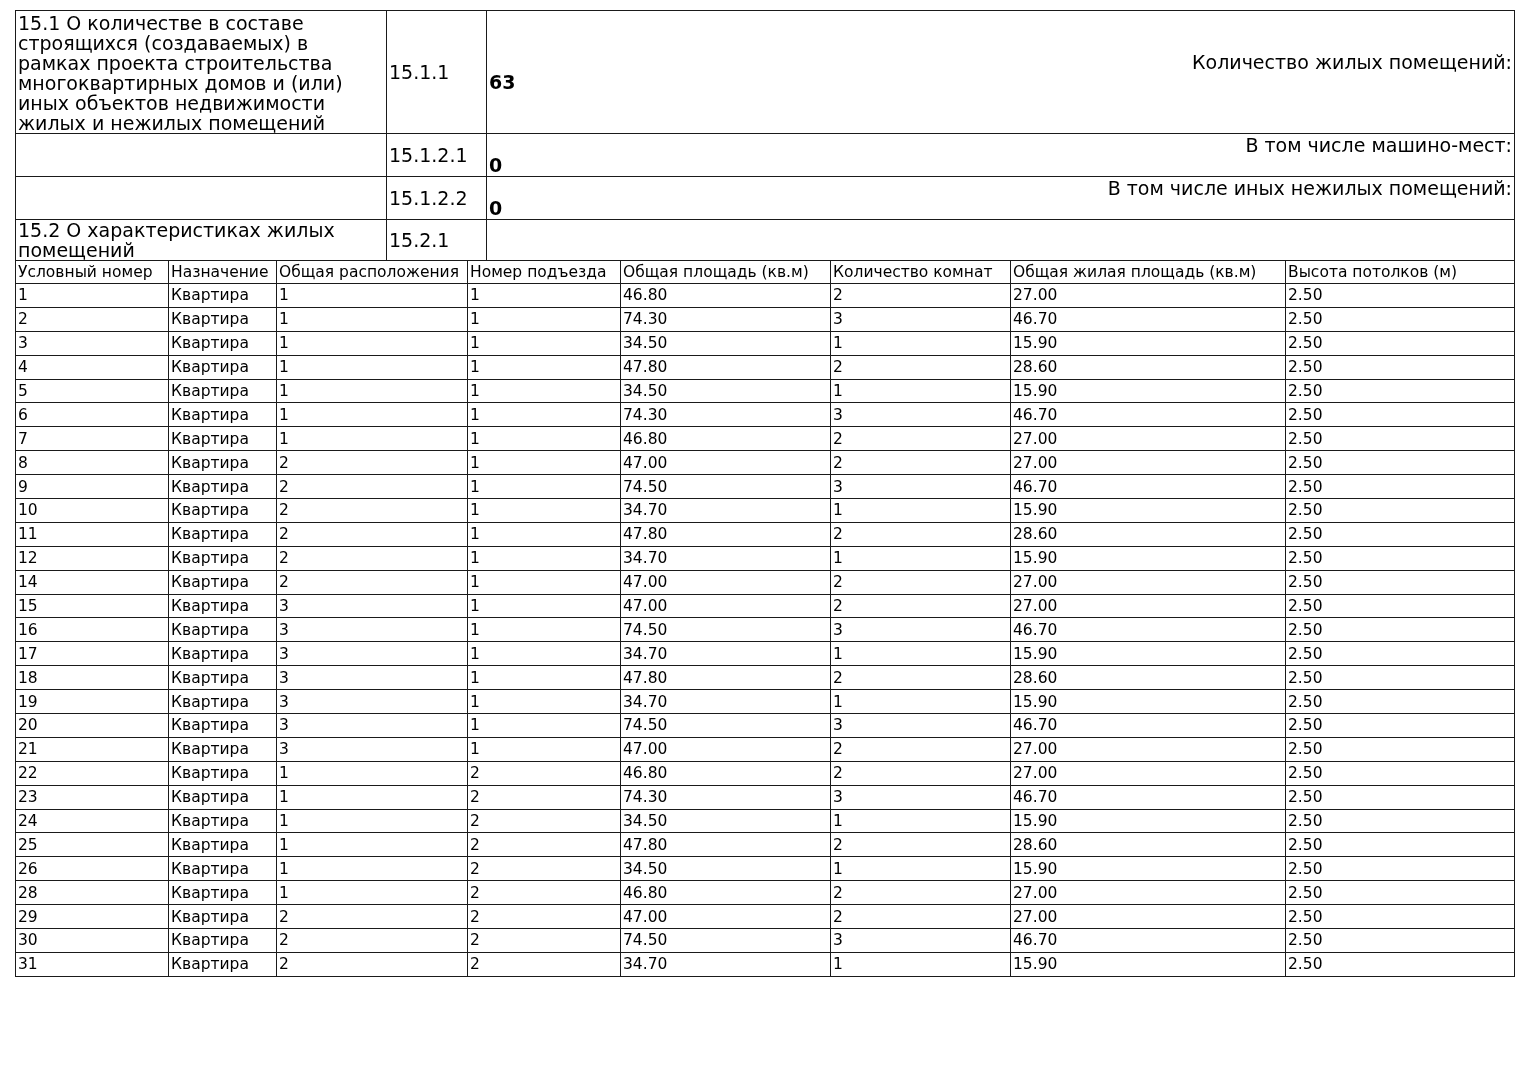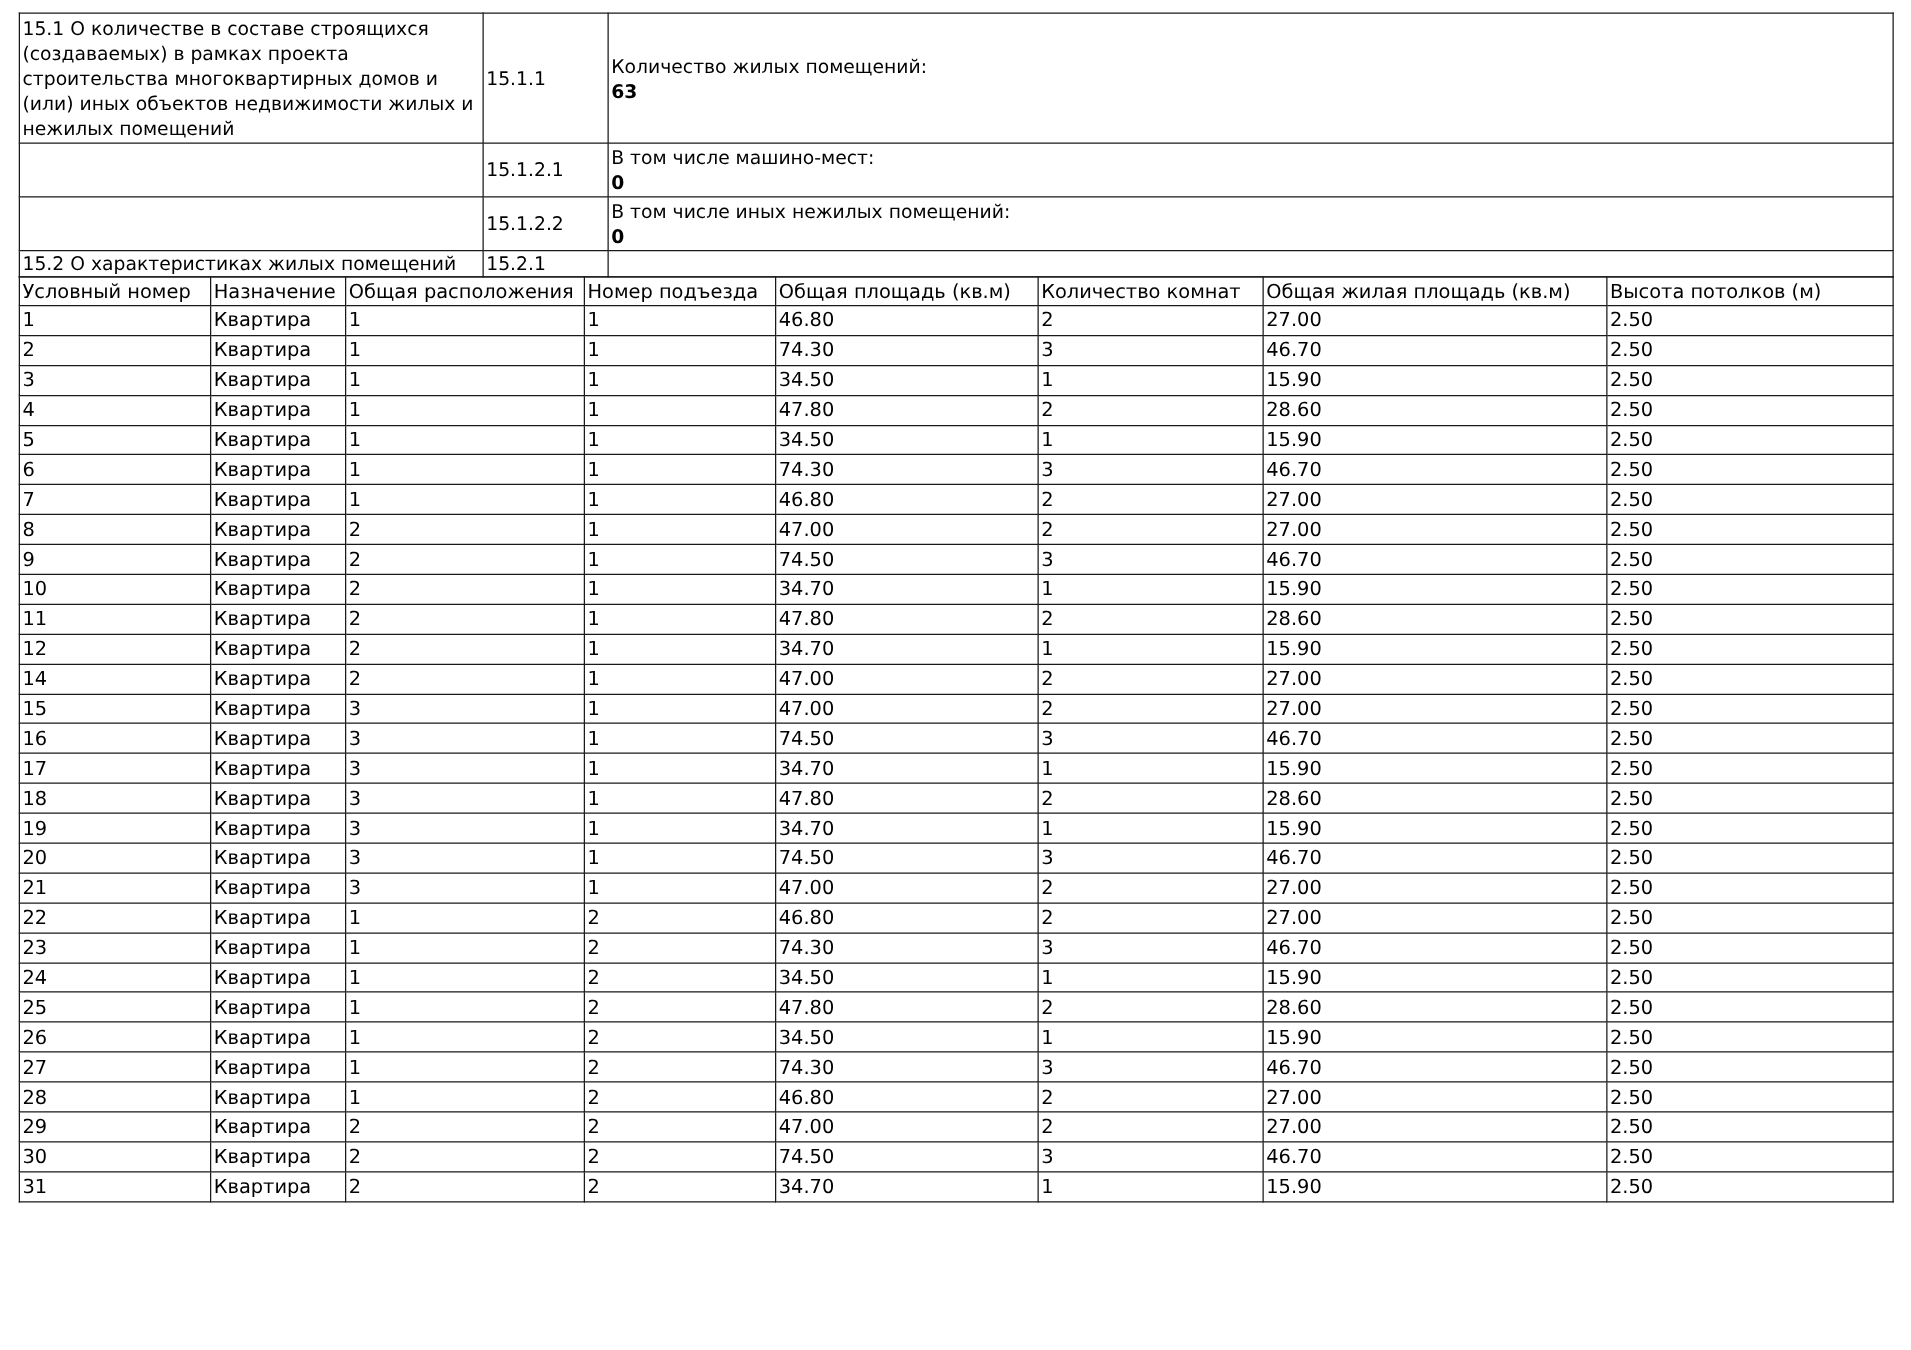--- a/index.html
+++ b/index.html
@@ -2,31 +2,31 @@
 <html><head>
 <meta charset="utf-8">
 <style>
   html, body { margin: 0; padding: 0; background: #ffffff; }
   body { width: 1529px; height: 1080px; position: relative; overflow: hidden;
          font-family: "DejaVu Sans", sans-serif; color: #000; }
   .sheet { position: absolute; left: 15px; top: 10px; width: 1500px; }
   table { border-collapse: collapse; table-layout: fixed; width: 1500px; }
   td { border: 1.6px solid #1a1a1a; padding: 0 2px; vertical-align: middle;
        font-size: 15.5px; line-height: 20px; overflow: hidden; }
-  .top td { font-size: 15px; }
+  .top td { font-size: 19px; }
   .top .c1 { width: 371px; }
   .top .c2 { width: 100px; }
   .top .c3 { width: auto; }
   .r1 { height: 104px; }
   .r2 { height: 44px; }
   .r3 { height: 43px; }
   .r4 { height: 43px; }
   .r5 { height: 18px; }
   .val { font-weight: bold; display: block; }
-  .lbl { display: block; }
+  .lbl { display: block; text-align: right; }
   .grid { margin-top: -1px; padding-left: 40px; }
   .grid td { height: 22.9px; font-size: 15.5px; line-height: 20px;
              white-space: nowrap; padding: 0 2px; }
   .grid tr.hdr td { height: 22px; }
   .w1 { width: 153px; } .w2 { width: 108px; } .w3 { width: 191px; }
   .w4 { width: 153px; } .w5 { width: 210px; } .w6 { width: 180px; }
   .w7 { width: 275px; } .w8 { width: auto; }
 </style>
 </head>
 <body>
@@ -339,30 +339,20 @@
           <td>26</td>
           <td>Квартира</td>
           <td>1</td>
           <td>2</td>
           <td>34.50</td>
           <td>1</td>
           <td>15.90</td>
           <td>2.50</td>
         </tr>
         <tr>
-          <td>27</td>
-          <td>Квартира</td>
-          <td>1</td>
-          <td>2</td>
-          <td>74.30</td>
-          <td>3</td>
-          <td>46.70</td>
-          <td>2.50</td>
-        </tr>
-        <tr>
           <td>28</td>
           <td>Квартира</td>
           <td>1</td>
           <td>2</td>
           <td>46.80</td>
           <td>2</td>
           <td>27.00</td>
           <td>2.50</td>
         </tr>
         <tr>

